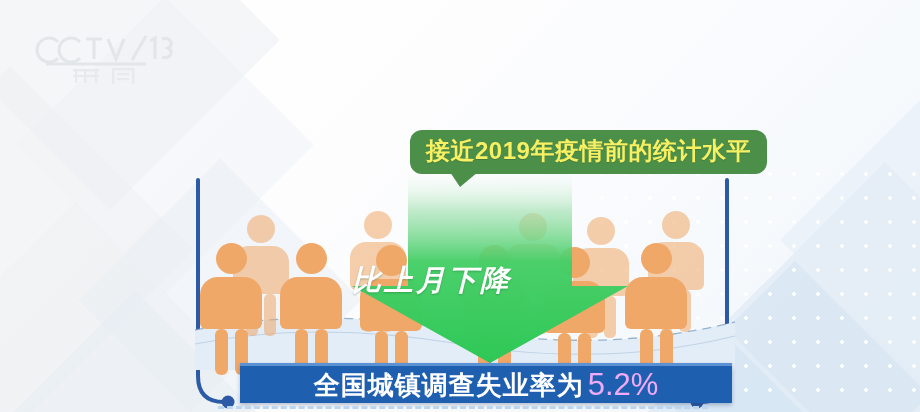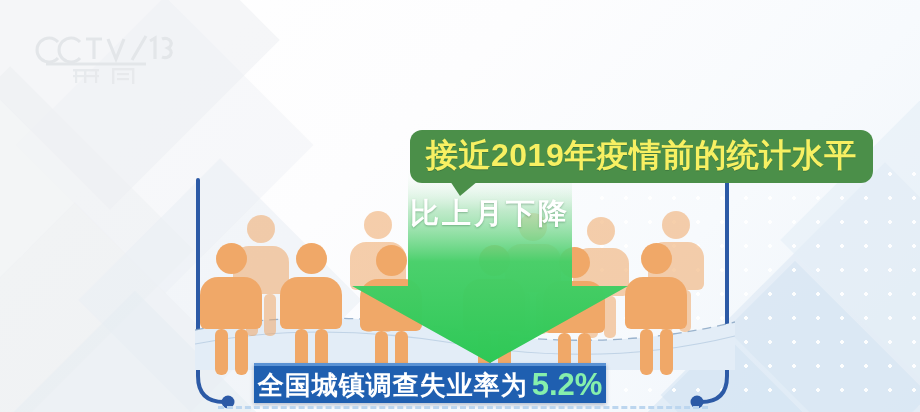--- a/index.html
+++ b/index.html
@@ -70,39 +70,39 @@
   
   .ground{position:absolute;left:195px;top:300px;width:540px;height:70px;}
 
   
   .bubble{
     position:absolute;left:410px;top:130px;
     background:#4b8f49;border-radius:12px;
     padding:7px 16px 9px;
   }
   .bubble-text{
-    color:#f7f062;font-size:32px;font-weight:bold;letter-spacing:.5px;
+    color:#f7f062;font-size:24px;font-weight:bold;letter-spacing:.5px;
     white-space:nowrap;line-height:1.15;
     text-shadow:0 1px 0 rgba(0,0,0,.15);
   }
   .bubble-tail{
     position:absolute;left:40px;bottom:-13px;
     width:0;height:0;
     border-left:10px solid transparent;
     border-right:18px solid transparent;
     border-top:15px solid #4b8f49;
   }
 
   
   .arrow{position:absolute;left:352px;top:168px;width:276px;height:195px;}
   .arrow svg{display:block;}
   .arrow-text{
     position:absolute;left:0;top:0;width:276px;height:195px;
-    display:flex;flex-direction:column;align-items:center;justify-content:flex-start;
-    padding-top:30px;box-sizing:border-box;
+    display:flex;flex-direction:row;align-items:center;justify-content:flex-start;
+    padding-top:30px;box-sizing:border-box;font-style:italic;
   }
   .arrow-line1{
     color:#ffffff;font-size:29px;font-weight:bold;letter-spacing:3px;
     line-height:1.1;white-space:nowrap;
     text-shadow:0 1px 2px rgba(20,90,40,.35);
   }
   .arrow-line2{
     display:flex;align-items:baseline;justify-content:center;
     margin-top:6px;white-space:nowrap;
   }
@@ -112,33 +112,33 @@
     text-shadow:0 2px 3px rgba(20,90,40,.35);
   }
   .arrow-unit{
     color:#ffffff;font-size:29px;font-weight:bold;letter-spacing:2px;
     margin-left:4px;
     text-shadow:0 1px 2px rgba(20,90,40,.35);
   }
 
   
   .banner{
-    position:absolute;left:254px;top:363px;width:352px;height:40px;
+    position:absolute;left:240px;top:363px;width:492px;height:40px;
     background:#1f5fb0;
     border-top:3px solid #5a92d4;
     display:flex;align-items:center;justify-content:center;
     box-shadow:0 2px 4px rgba(20,50,100,.3);
     box-sizing:border-box;
   }
   .banner-text{
     color:#ffffff;font-size:26px;font-weight:bold;letter-spacing:1px;
     white-space:nowrap;line-height:1;
   }
   .banner-value{
-    color:#86efac;font-size:31px;font-weight:bold;letter-spacing:0;
+    color:#f0abfc;font-size:31px;font-weight:normal;letter-spacing:0;
     margin-left:4px;line-height:1;
   }
   .banner-dash{
     position:absolute;left:218px;top:406px;width:490px;height:0;
     border-top:3px dashed #bcd6ef;
   }
 </style>
 </head>
 <body>
 

